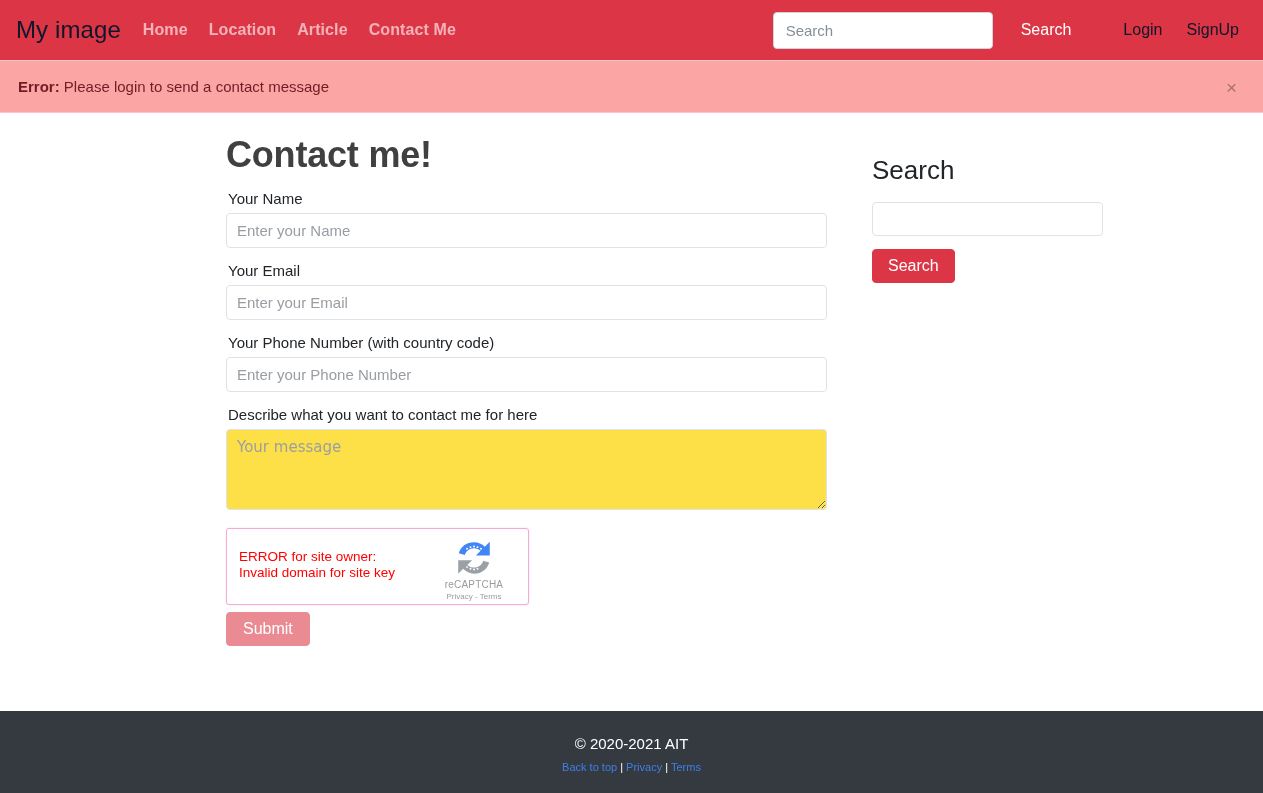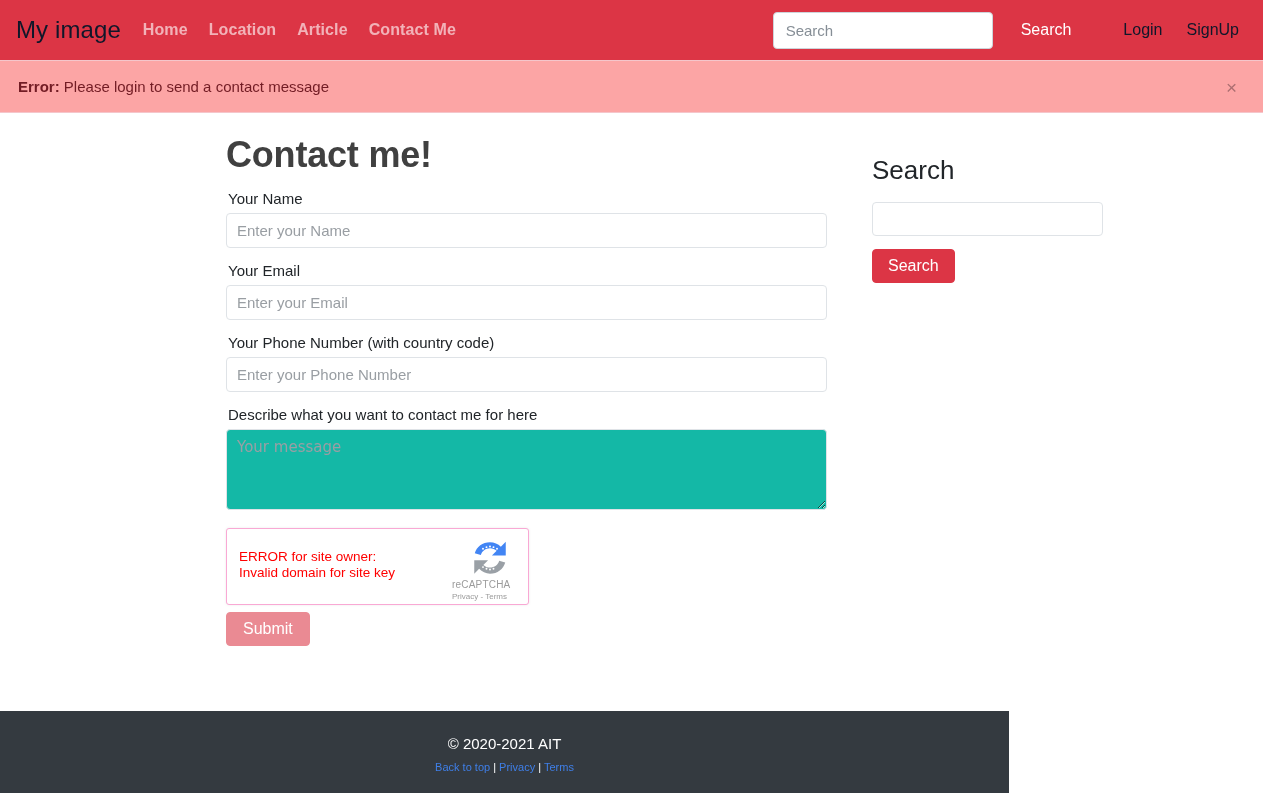--- a/index.html
+++ b/index.html
@@ -121,21 +121,21 @@
     font-family: "Liberation Sans", sans-serif;
     color: #495057;
     outline: none;
   }
   .text-input::placeholder { color: #999ea3; }
   .msg-input {
     display: block;
     width: 601px; height: 81px;
     border: 1px solid #dfe3e7;
     border-radius: 4px;
-    background: #14b8a6;
+    background: #fde047;
     padding: 8px 10px;
     font-size: 15px;
     font-family: "DejaVu Sans", sans-serif;
     color: #495057;
     outline: none;
     resize: vertical;
   }
   .msg-input::placeholder { color: #9a9fa4; }
 
   
@@ -150,22 +150,22 @@
   }
   .rc-error {
     position: absolute; left: 12px; top: 20px;
     color: #ff0000;
     font-family: "Liberation Sans", sans-serif;
     font-size: 13.5px;
     line-height: 16px;
     width: 200px;
   }
   .rc-logo-wrap {
-    position: absolute; right: 0; top: 8px;
-    width: 76px; text-align: left;
+    position: absolute; right: 16px; top: 8px;
+    width: 76px; text-align: center;
   }
   .rc-logo { width: 42px; height: 42px; margin: 0 auto; display: block; }
   .rc-name {
     font-family: "Liberation Sans", sans-serif;
     font-size: 10px; color: #9b9b9b;
     letter-spacing: 0.2px; margin-top: 0px;
   }
   .rc-links {
     font-family: "Liberation Sans", sans-serif;
     font-size: 8px; color: #9b9b9b;
@@ -215,21 +215,21 @@
     color: #ffffff;
     font-size: 16px;
     font-family: "Liberation Sans", sans-serif;
     padding: 7px 15px;
     cursor: pointer;
   }
 
   
   .footer {
     position: absolute; left: 0; top: 711px;
-    width: 1009px; height: 82px;
+    width: 1263px; height: 82px;
     background: #343a40;
     color: #ffffff;
     text-align: center;
     padding-top: 22px;
   }
   .footer-copy { font-size: 15px; color: #ffffff; line-height: 1.4; }
   .footer-links { font-size: 11px; margin-top: 7px; color: #ffffff; }
   .footer-links a { color: #3f7fe8; text-decoration: none; }
   .footer-sep { color: #ffffff; }
 </style>

